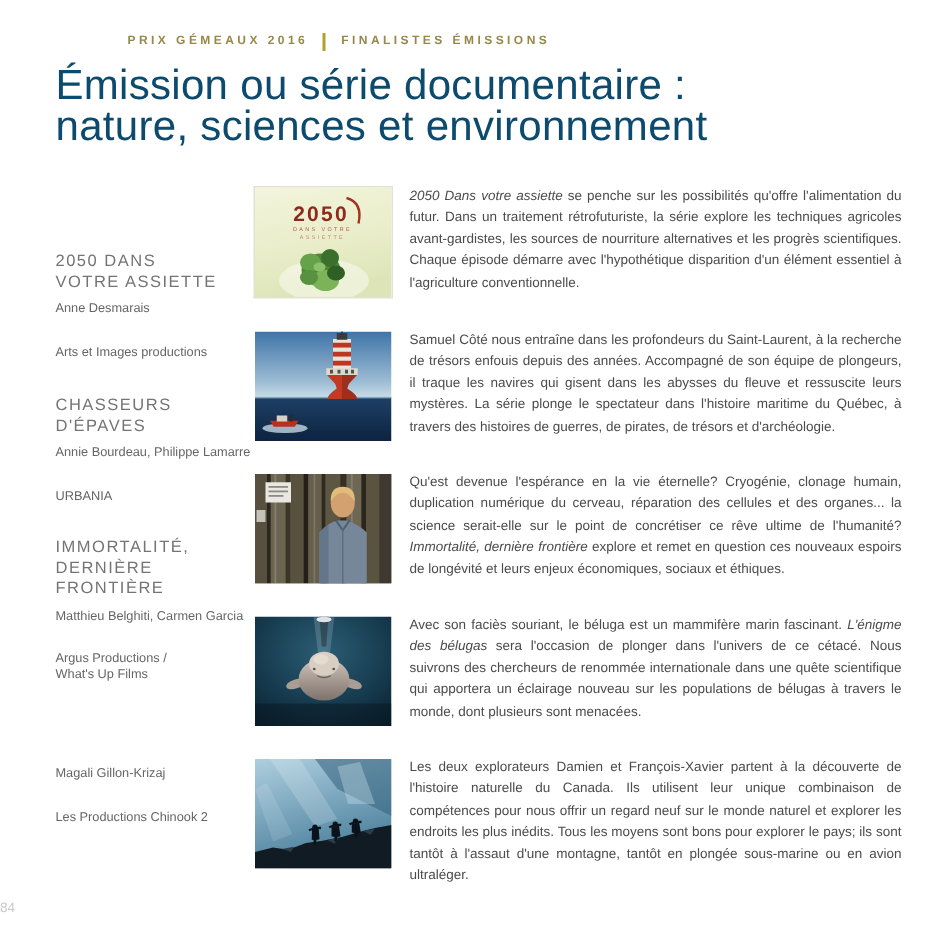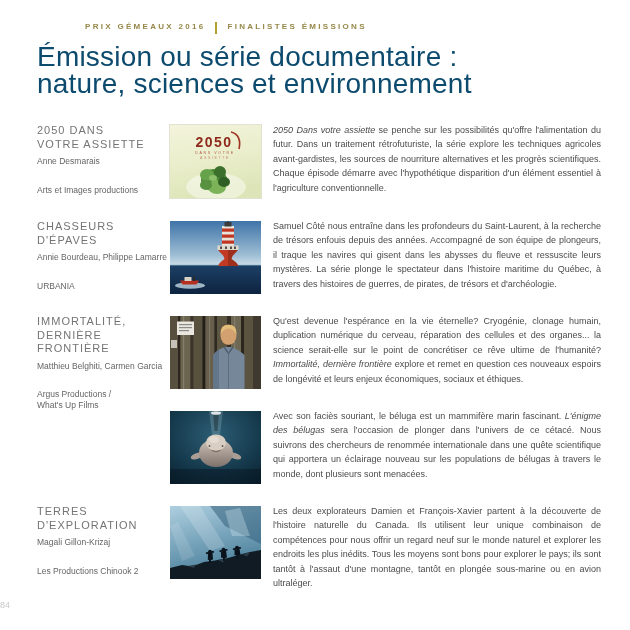--- a/index.html
+++ b/index.html
@@ -17,21 +17,21 @@
   .page-title {
     position:absolute; left:37px; top:43px;
     font-size:28px; line-height:27px; color:#0c4a6e;
     white-space:pre-line; letter-spacing:0.2px;
   }
   .entry { position:absolute; left:0; width:630px; height:96px; }
   .r1{top:123px} .r2{top:219px} .r3{top:314px} .r4{top:409px} .r5{top:504px}
   .entry-left { position:absolute; left:37px; top:1px; width:132px; }
   .entry-title {
     font-size:11px; line-height:13.5px; letter-spacing:1px;
-    color:#747474; white-space:pre-line;
+    color:#747474; white-space:pre-line;margin-top:44px;
   }
   .entry-people { margin-top:5px; font-size:8.5px; line-height:10.5px; color:#656565; }
   .entry-producer { margin-top:18px; font-size:8.5px; line-height:10.5px; color:#656565; }
   .entry-thumb { position:absolute; left:170px; top:2px; width:91px; height:73px; }
   .entry-thumb svg { display:block; width:100%; height:100%; }
   .thumb-border { outline:1px solid #e2e2d2; }
   .entry-desc {
     position:absolute; left:273px; top:0; width:328px;
     font-size:9px; line-height:14.4px; color:#4b4b4b; text-align:justify;
   }
@@ -204,22 +204,20 @@
       <circle cx="52.5" cy="35" r="0.9" fill="#5a4f48"></circle>
       <path d="M41.5,39.5 Q46,42 50.5,39.5" stroke="#6b5f56" stroke-width="0.9" fill="none"></path>
       <rect y="58" width="91" height="15" fill="#061520" opacity="0.45"></rect>
     </svg>
   </div>
   <p class="entry-desc" style="margin:0"><span>Avec son faciès souriant, le béluga est un mammifère marin fascinant. </span><em>L'énigme des bélugas</em><span> sera l'occasion de plonger dans l'univers de ce cétacé. Nous suivrons des chercheurs de renommée internationale dans une quête scientifique qui apportera un éclairage nouveau sur les populations de bélugas à travers le monde, dont plusieurs sont menacées.</span></p>
 </div>
 
 <div class="entry r5">
   <div class="entry-left">
-    <div class="entry-title">TERRES
-D'EXPLORATION</div>
     <div class="entry-people">Magali Gillon-Krizaj</div>
     <div class="entry-producer">Les Productions Chinook 2</div>
   </div>
   <div class="entry-thumb">
     <svg viewBox="0 0 91 73">
       <defs>
         <linearGradient id="t5ice" x1="0" y1="0" x2="0.35" y2="1">
           <stop offset="0" stop-color="#aecfdf"></stop>
             <stop offset="0.5" stop-color="#7aa6bd"></stop>
             <stop offset="1" stop-color="#497d99"></stop>

